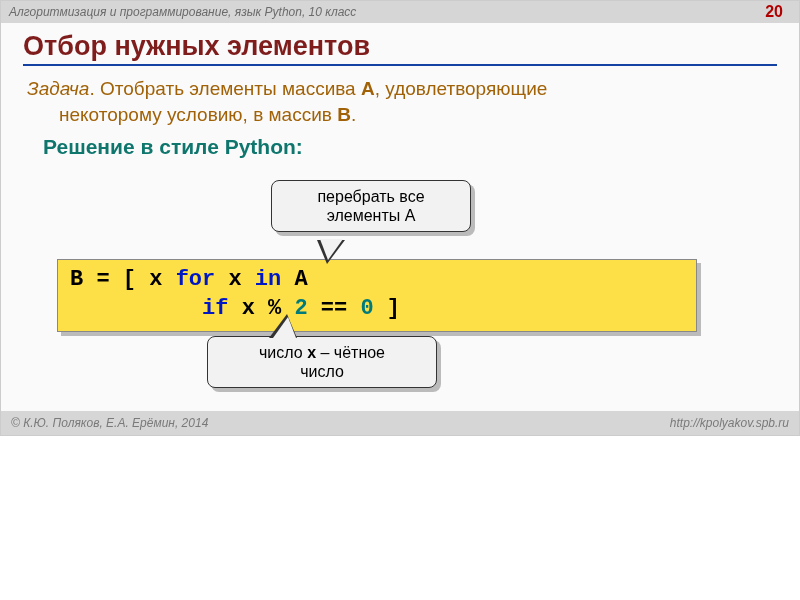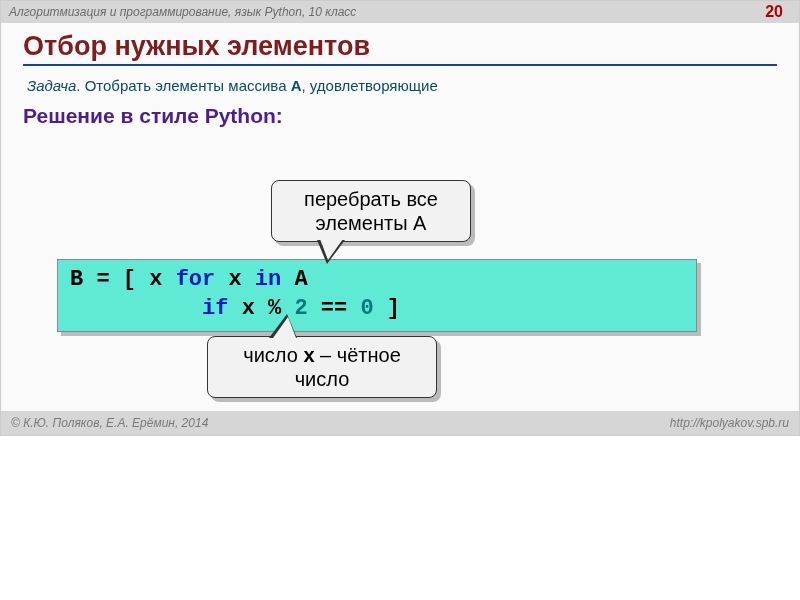--- a/index.html
+++ b/index.html
@@ -31,41 +31,42 @@
   .content { padding: 8px 22px 0 22px; }
   h1.title {
     font-size: 27px;
     font-weight: bold;
     color: #7f1d1d;
     border-bottom: 2px solid #1342a2;
     padding-bottom: 2px;
     margin-bottom: 10px;
   }
   .task {
-    font-size: 15px;
+    font-size: 19px;
     line-height: 1.35;
     padding-left: 4px;
-    color: #0c4a6e;
+    color: #a16207;
   }
   .task .lbl { font-style: italic; }
   .task .indent { padding-left: 32px; display: block; }
   .solution-label {
-    color: #4c1d95;
+    color: #0f766e;
     font-weight: bold;
     font-size: 21px;
     margin-top: 8px;
+    margin-left: 20px;
   }
   .callout {
     position: absolute;
     background: #f2f2f2;
     border: 1.5px solid #333;
     border-radius: 8px;
     box-shadow: 4px 4px 0 rgba(0,0,0,.25);
     padding: 6px 14px;
-    font-size: 20px;
+    font-size: 16px;
     text-align: center;
     line-height: 1.2;
     z-index: 5;
   }
   .callout-top { left: 270px; top: 179px; width: 200px; }
   .callout-bot { left: 206px; top: 335px; width: 230px; }
   .pointer {
     position: absolute;
     width: 0; height: 0;
     z-index: 6;
@@ -95,21 +96,21 @@
     position: absolute;
     left: -14px; top: 3px;
     border-left: 15px solid transparent;
     border-right: 8px solid transparent;
     border-bottom: 21px solid #f2f2f2;
   }
   .code-box {
     position: absolute;
     left: 56px; top: 258px;
     width: 640px;
-    background: #5eead4;
+    background: #fde047;
     border: 1px solid #888;
     box-shadow: 4px 4px 0 rgba(0,0,0,.25);
     font-family: "Courier New", monospace;
     font-size: 22px;
     font-weight: bold;
     padding: 6px 12px 8px 12px;
     line-height: 1.3;
     white-space: pre;
     color: #000;
   }
@@ -138,20 +139,21 @@
   <div class="top-bar">
     <span>Алгоритмизация и программирование, язык Python, 10 класс</span>
     <span class="page-num">20</span>
   </div>
 
   <div class="content">
     <h1 class="title">Отбор нужных элементов</h1>
 
     <p class="task">
       <span class="lbl">Задача</span><span>. Отобрать элементы массива </span><span class="bold-inline">A</span><span>, удовлетворяющие</span>
+      <span class="indent"><span>некоторому условию, в массив  </span><span class="bold-inline">B</span><span>.</span></span>
     </p>
 
     <p class="solution-label">Решение в стиле Python:</p>
   </div>
 
   <div class="callout callout-top">
     <span>перебрать все</span><br>
     <span>элементы A</span>
   </div>
   <div class="pointer pointer-top"></div>

